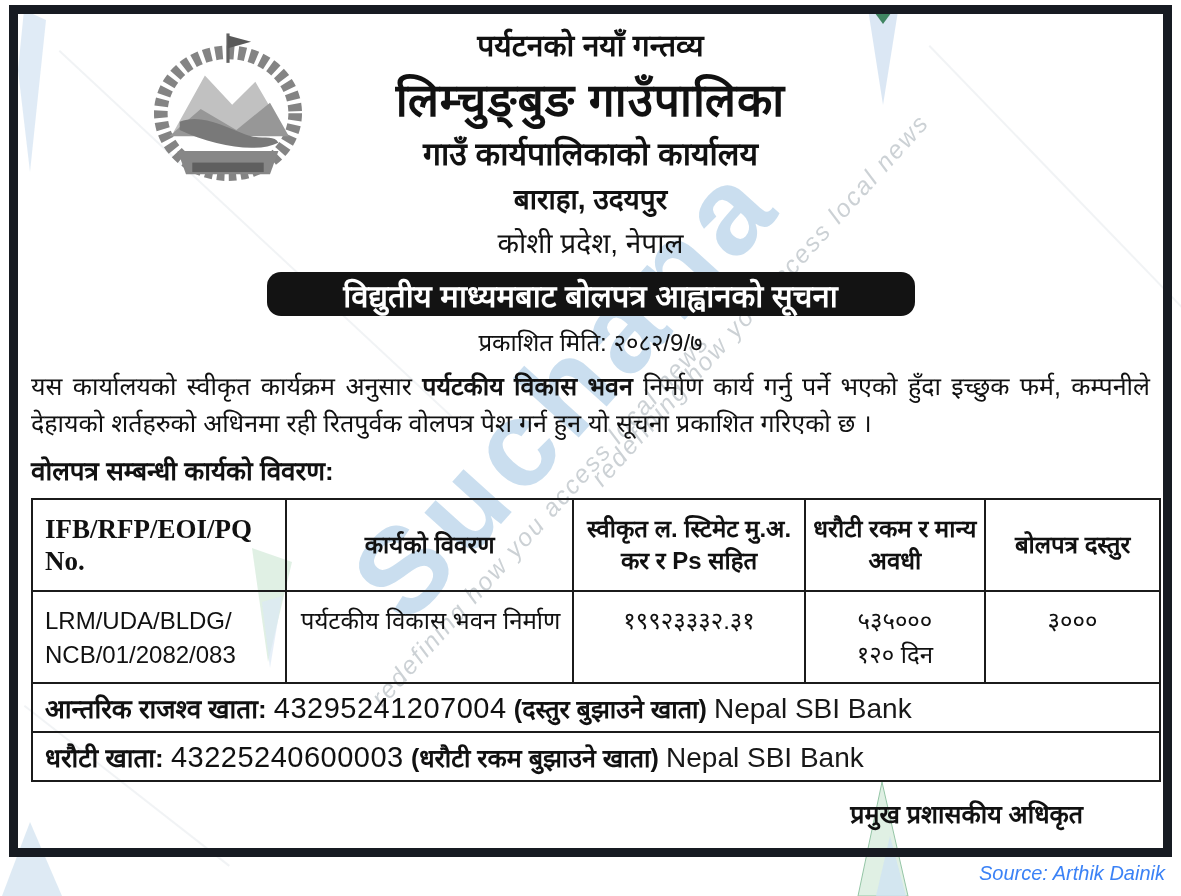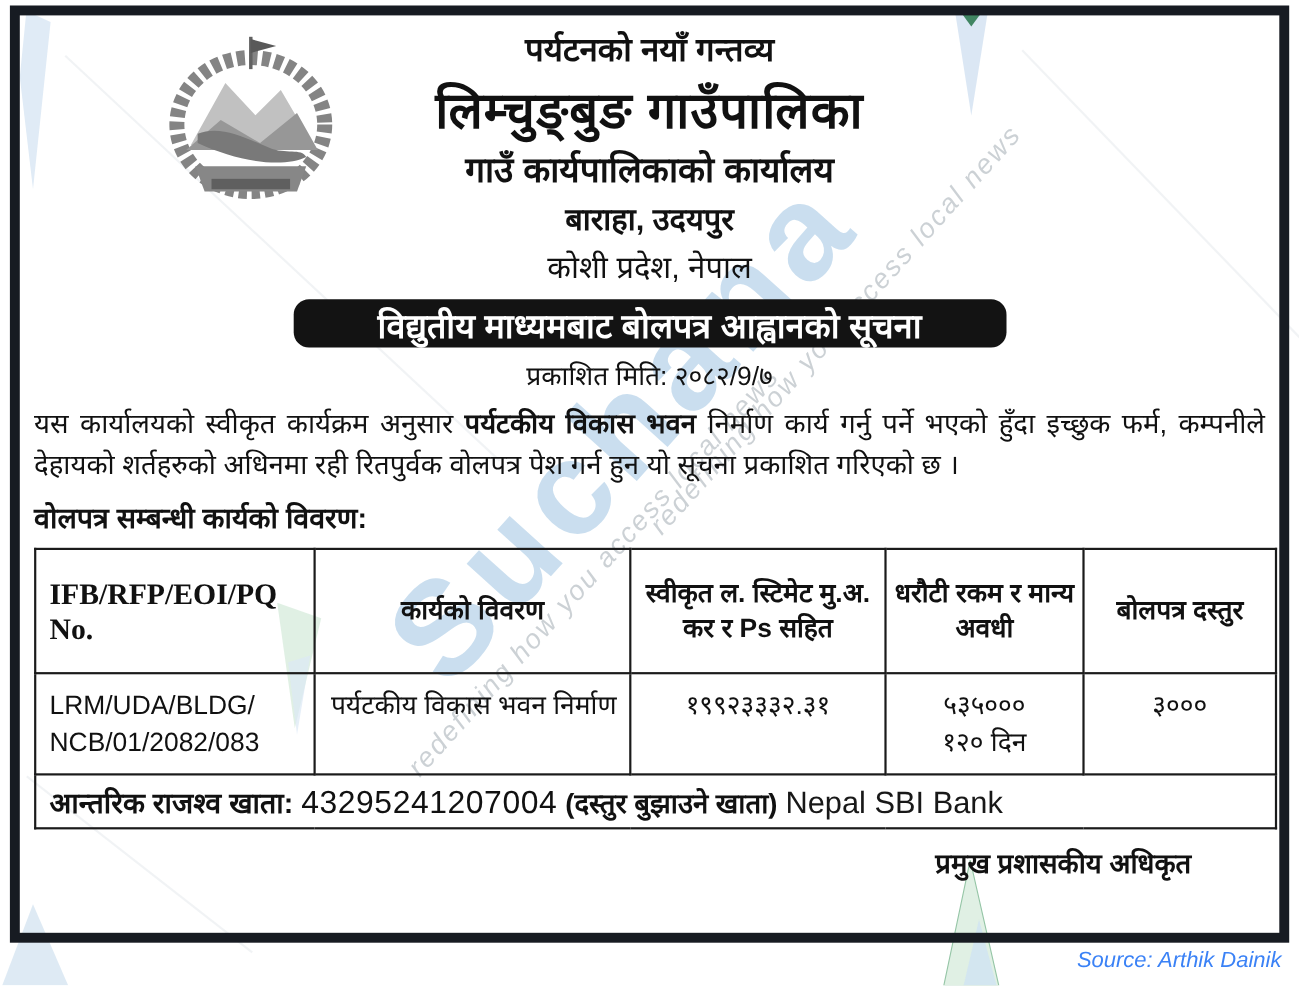--- a/index.html
+++ b/index.html
@@ -49,21 +49,21 @@
   .tbl-caption{margin:12px 0 0 13px;font-size:26px;font-weight:bold;line-height:34px;}
   
   table.tender{
     border-collapse:collapse;margin:10px 11px 0 13px;
     width:1130px;table-layout:fixed;background:transparent;
   }
   table.tender th,table.tender td{
     border:2px solid #1b1b1b;vertical-align:middle;box-sizing:border-box;
   }
   th.c1{width:22.5%;} th.c2{width:25.5%;} th.c3{width:20.5%;} th.c4{width:16%;} th.c5{width:15.5%;}
-  tr.hrow{height:113px;}
+  tr.hrow{height:92px;}
   tr.hrow th{font-size:24px;font-weight:bold;text-align:center;padding:4px 6px;line-height:32px;}
   tr.hrow th.c1{font-family:"Liberation Serif",serif;font-size:27px;text-align:left;padding-left:12px;}
   tr.drow{height:92px;}
   tr.drow td{vertical-align:top;padding-top:12px;font-size:24px;line-height:34px;}
   td.ifb{font-family:Liberation Sans, sans-serif;font-size:25px;padding-left:12px;text-align:left;}
   td.work{padding-left:14px;text-align:left;}
   td.num{text-align:center;}
   tr.bankrow{height:49px;border-radius:16px;}
   tr.bankrow td{padding:4px 10px 4px 12px;font-size:26px;white-space:nowrap;overflow:hidden;}
   .acct-label{font-weight:bold;font-size:26px;}
@@ -156,19 +156,27 @@
       <td class="num">३०००</td>
     </tr>
     <tr class="bankrow">
       <td colspan="5">
         <span class="acct-label">आन्तरिक राजश्व खाता:</span>
         <span class="acct-number">43295241207004</span>
         <span class="acct-note">(दस्तुर बुझाउने खाता)</span>
         <span class="acct-bank">Nepal SBI Bank</span>
       </td>
     </tr>
+    <tr class="bankrow">
+      <td colspan="5">
+        <span class="acct-label">धरौटी खाता:</span>
+        <span class="acct-number">43225240600003</span>
+        <span class="acct-note">(धरौटी रकम बुझाउने खाता)</span>
+        <span class="acct-bank">Nepal SBI Bank</span>
+      </td>
+    </tr>
   </tbody>
     </table>
 
   <div class="signature">प्रमुख प्रशासकीय अधिकृत</div>
 </div>
 
 <div class="source-credit">Source: Arthik Dainik</div>
 
 </body></html>

